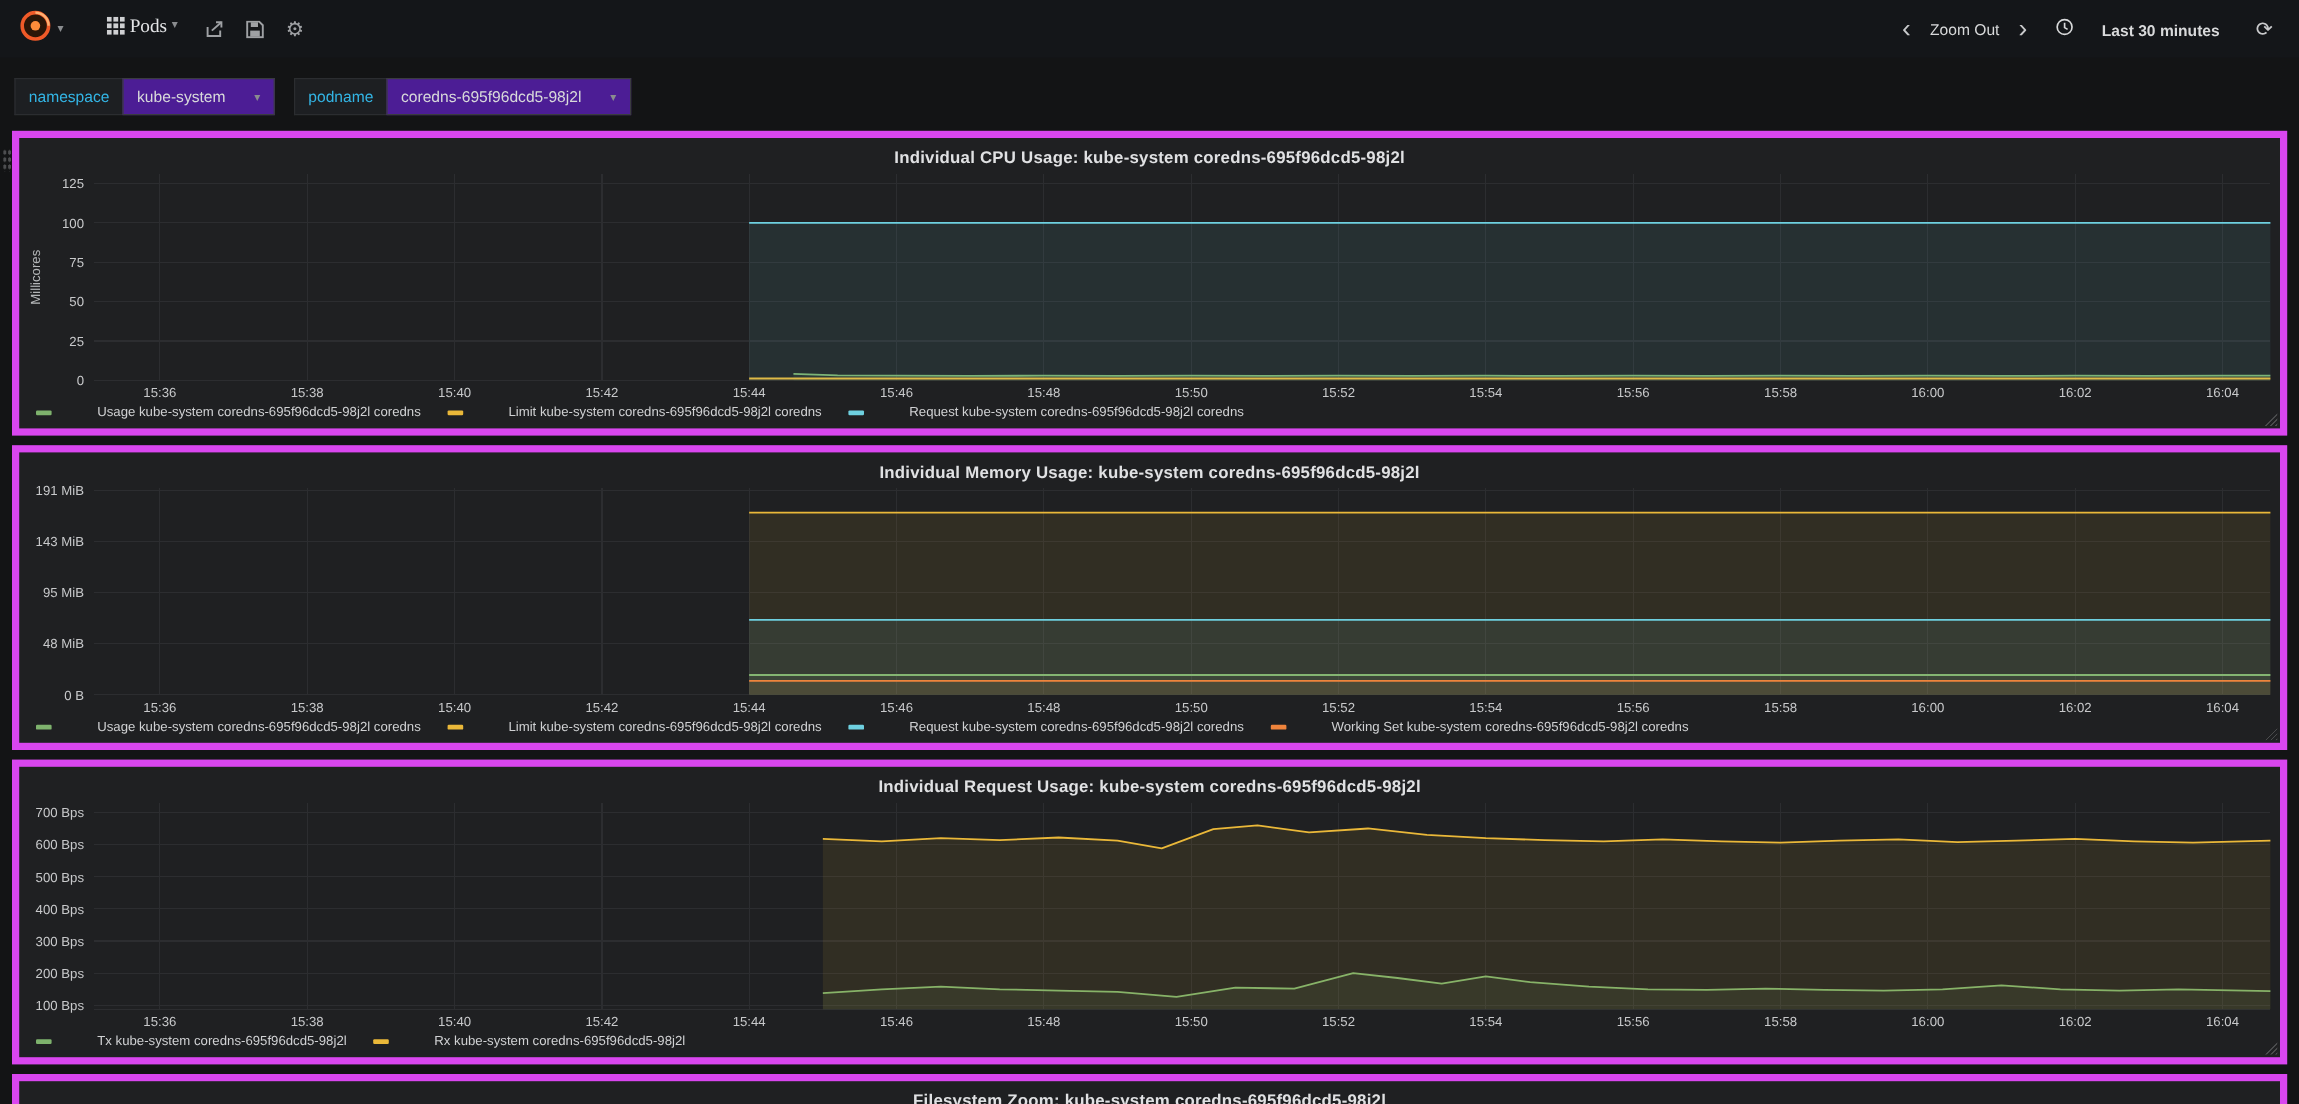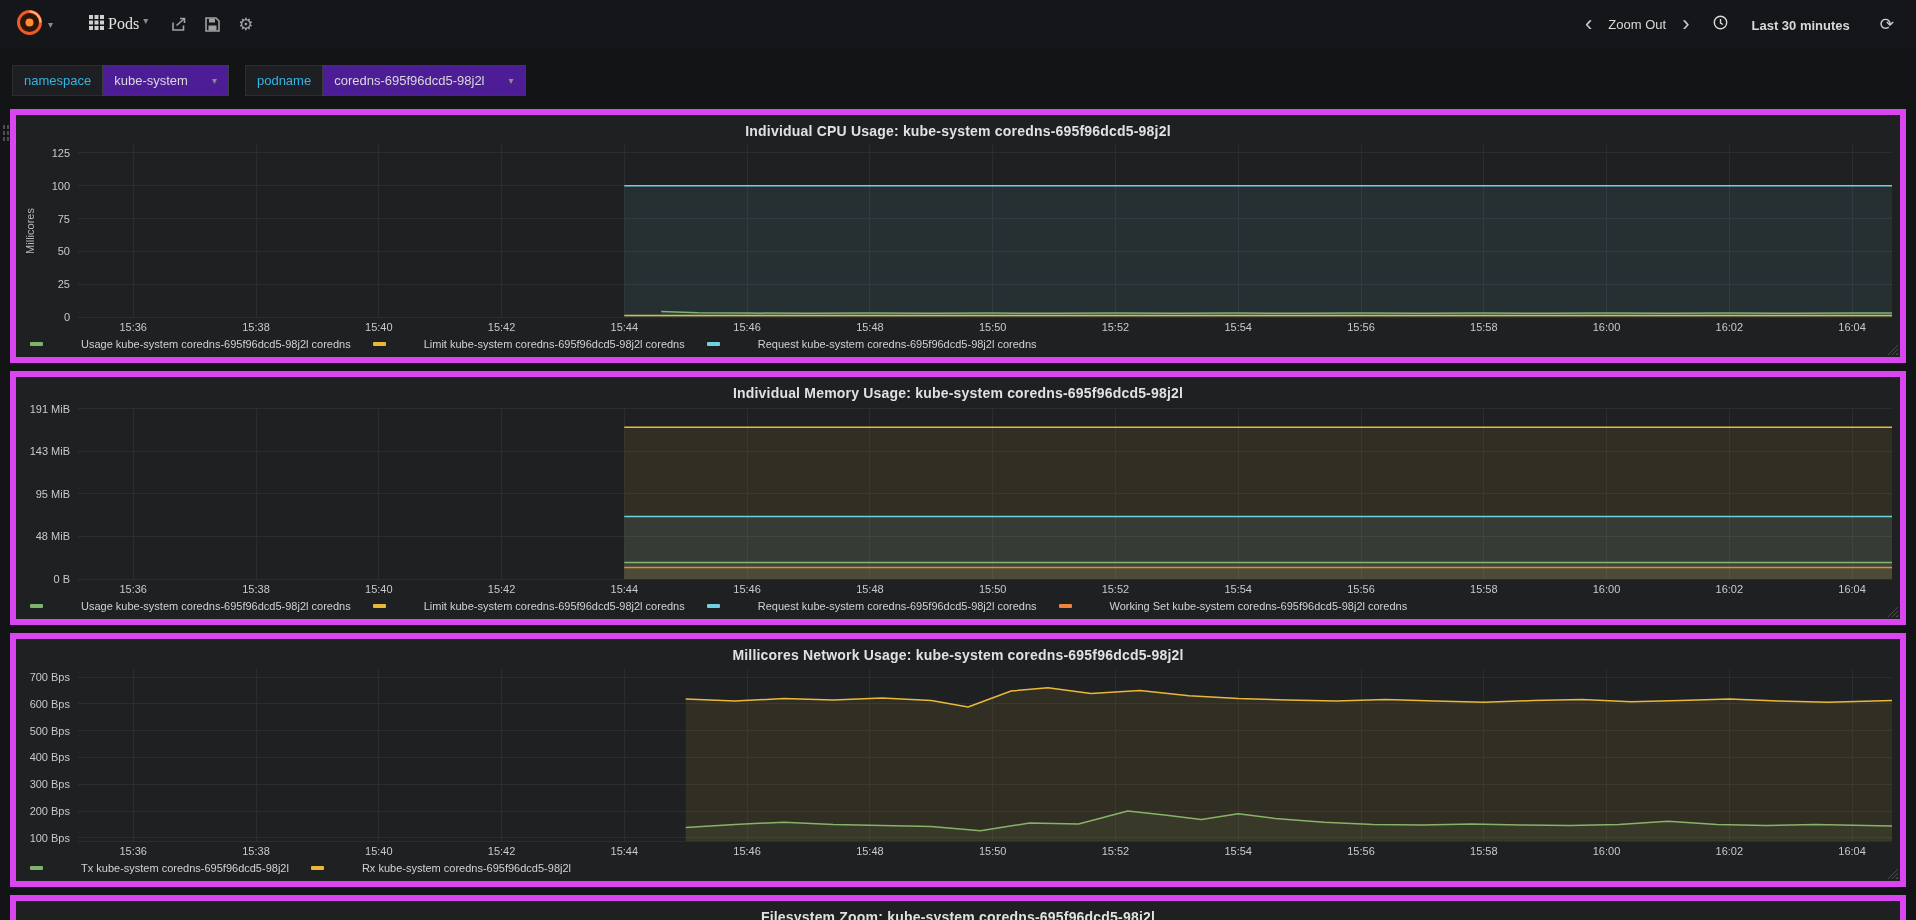--- a/index.html
+++ b/index.html
@@ -279,21 +279,21 @@
           <span>Request kube-system coredns-695f96dcd5-98j2l coredns</span>
         </span>
         <span class="legend-item">
           <span class="mark" style="background: rgb(239, 132, 60);"></span>
           <span>Working Set kube-system coredns-695f96dcd5-98j2l coredns</span>
         </span>
       </div>
       <div class="resize-handle"></div>
     </section>
     <section class="panel">
-      <h2 class="panel-title">Millicores Network Usage: kube-system coredns-695f96dcd5-98j2l</h2>
+      <h2 class="panel-title">Individual Request Usage: kube-system coredns-695f96dcd5-98j2l</h2>
       <div class="chart-wrap">
         <svg width="1892" height="196">
           <line class="grid" x1="117.2" x2="117.2" y1="4" y2="176"></line>
           <text x="117.2" y="190" text-anchor="middle">15:36</text>
           <line class="grid" x1="240.0" x2="240.0" y1="4" y2="176"></line>
           <text x="240.0" y="190" text-anchor="middle">15:38</text>
           <line class="grid" x1="362.8" x2="362.8" y1="4" y2="176"></line>
           <text x="362.8" y="190" text-anchor="middle">15:40</text>
           <line class="grid" x1="485.6" x2="485.6" y1="4" y2="176"></line>
           <text x="485.6" y="190" text-anchor="middle">15:42</text>

